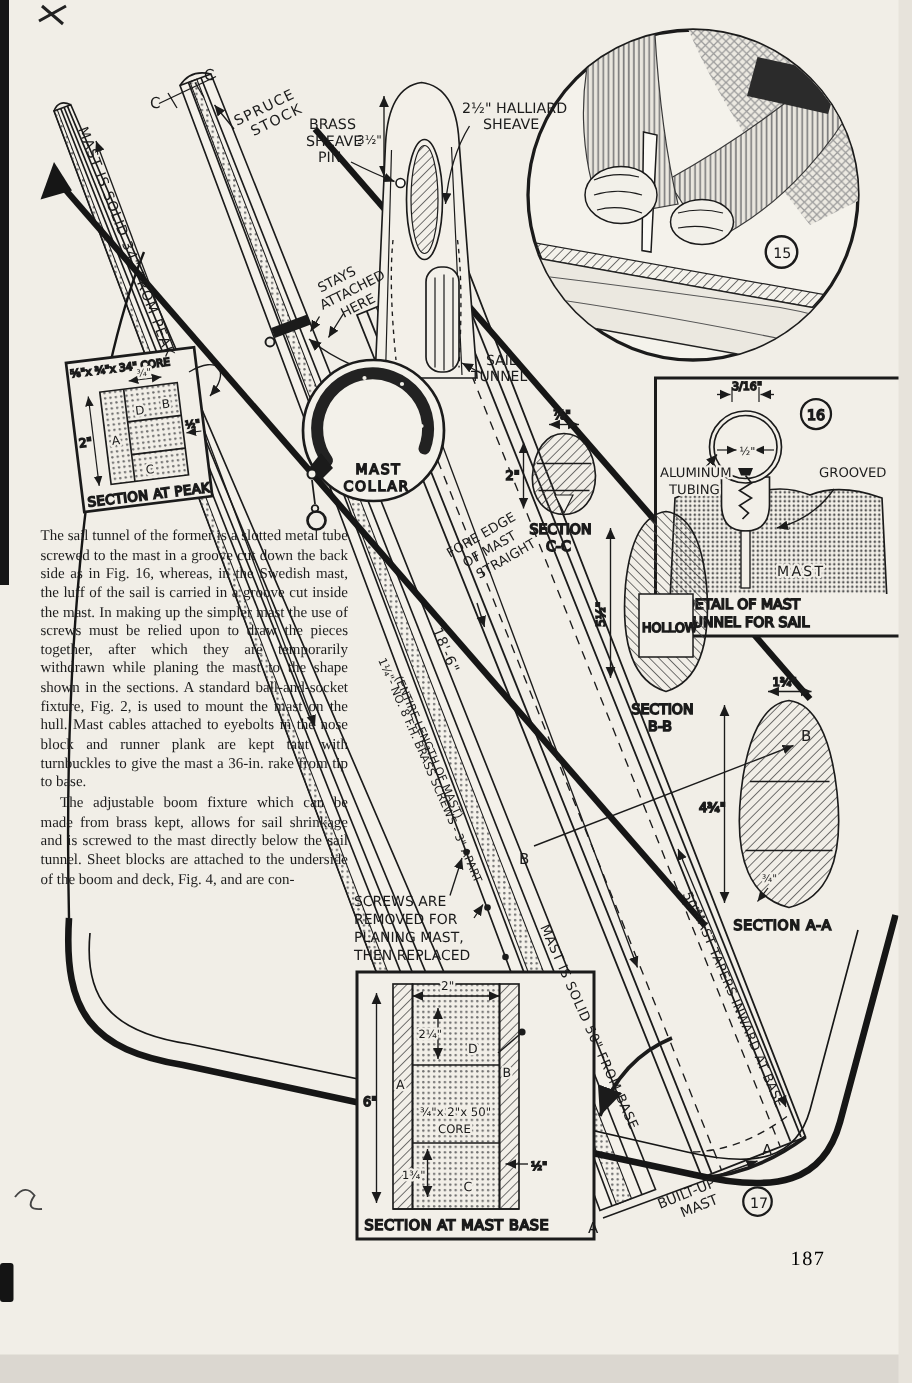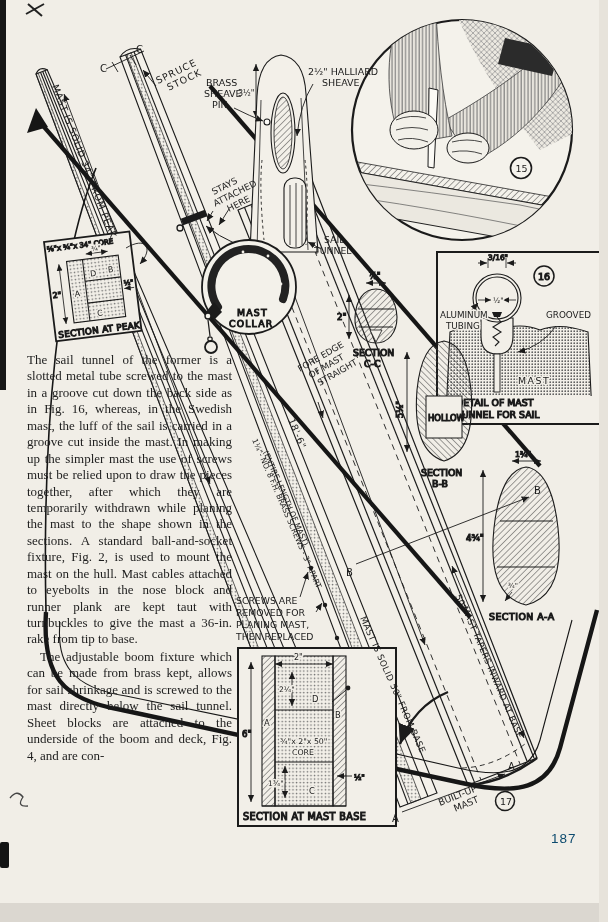--- a/index.html
+++ b/index.html
@@ -2,26 +2,26 @@
 <html><head>
 <meta charset="utf-8">
 <style>
   html,body{margin:0;padding:0;background:#8a8a8a;}
   .page{position:relative;width:608px;height:922px;background:#f1eee7;overflow:hidden;
         font-family:"DejaVu Sans",sans-serif;}
   .page svg{position:absolute;left:0;top:0;}
   .lb{font-family:"DejaVu Sans",sans-serif;fill:#1b1b1b;}
   .halo{paint-order:stroke;stroke:#f1eee7;stroke-width:3px;stroke-linejoin:round;}
   .bodytext{position:absolute;left:27px;top:352px;width:205px;color:#1d1d1d;
-            font-family:"Liberation Serif",serif;font-size:13px;line-height:1.265;
+            font-family:"Liberation Serif",serif;font-size:10px;line-height:1.265;
             text-align:justify;}
   .bodytext p{margin:0;}
   .bodytext p.indent{text-indent:13px;margin-top:1px;}
-  .pagenum{position:absolute;left:551px;top:831px;font-family:Liberation Sans, sans-serif;
-           font-size:13.5px;color:#0c4a6e;letter-spacing:1px;}
+  .pagenum{position:absolute;left:527px;top:831px;font-family:Liberation Serif, serif;
+           font-size:13.5px;color:#000000;letter-spacing:1px;}
 </style>
 </head>
 <body>
 
 <div class="page">
 <svg width="608" height="922" viewBox="0 0 608 922">
   <defs>
     <pattern id="hatch" width="4.4" height="4.4" patternUnits="userSpaceOnUse" patternTransform="rotate(45)">
           <line x1="0" y1="0" x2="0" y2="4.4" stroke="#454545" stroke-width="1"></line>
         </pattern>

